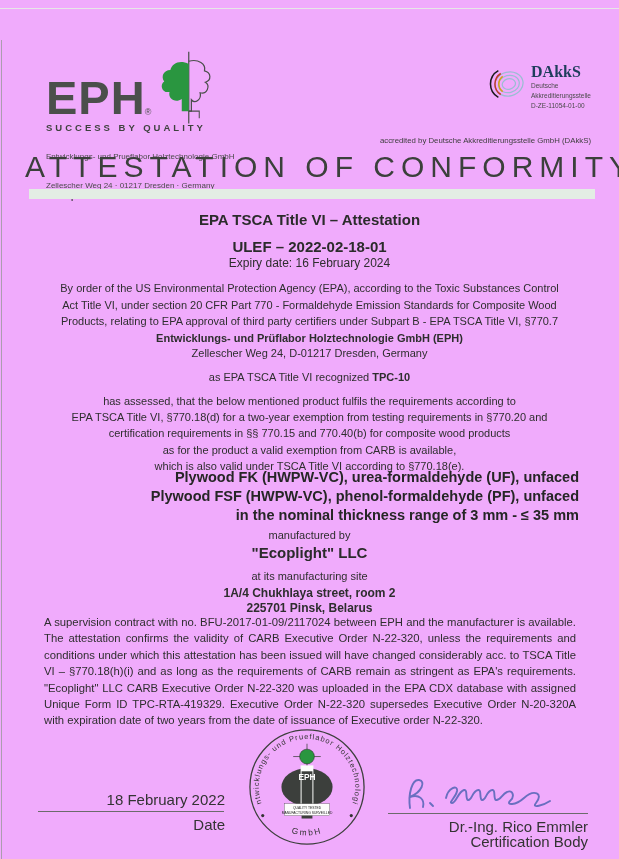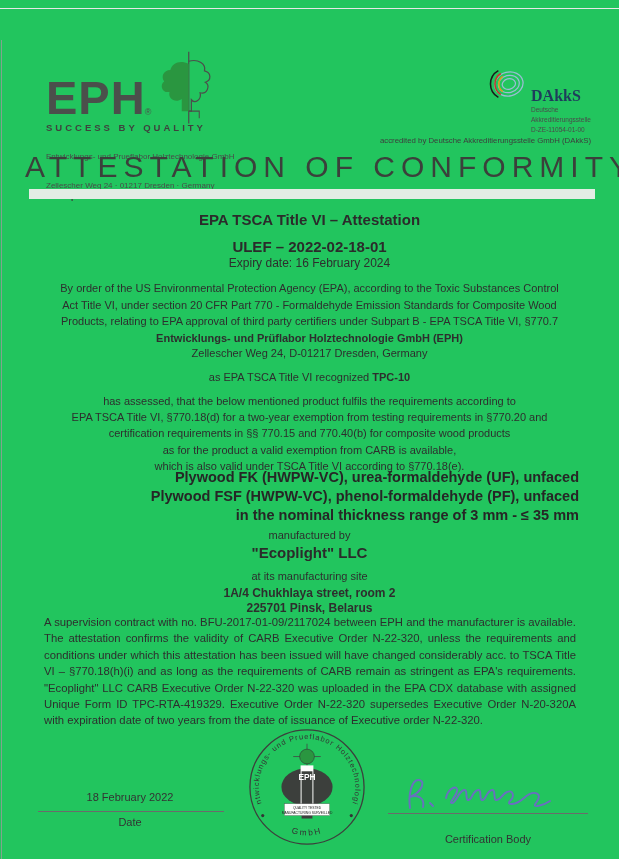--- a/index.html
+++ b/index.html
@@ -1,36 +1,36 @@
 <!DOCTYPE html>
 <html><head>
 <meta charset="utf-8">
 <style>
   html,body{margin:0;padding:0;background:#e9e9e9;}
   .page{
     position:relative;width:619px;height:859px;margin:0 auto;
-    background:#22c55e;overflow:hidden;
+    background:#f0abfc;overflow:hidden;
     font-family:"Liberation Sans",sans-serif;color:#2e2e2e;
   }
   .scan-edge-left{position:absolute;left:1px;top:40px;width:1px;height:819px;background:#9a9a9a;opacity:.8;}
   .scan-edge-top{position:absolute;left:0;top:8px;width:619px;height:1px;background:#e7e7e7;}
 
   
   .eph-block{position:absolute;left:46px;top:48px;}
   .eph-row{display:flex;align-items:flex-end;}
   .eph-acronym{font-size:47px;font-weight:700;color:#4b4f4b;line-height:.82;letter-spacing:1px;}
   .eph-reg{font-size:9px;color:#4b4f4b;margin:0 1px 1px -1px;align-self:flex-end;}
   .eph-mark{margin-bottom:-16px;}
   .eph-tagline{font-size:9.5px;font-weight:700;letter-spacing:3px;color:#3e423e;margin-top:4px;}
   .eph-addr{font-size:8px;color:#4a4a4a;line-height:11px;margin-top:18px;}
   .eph-site{font-size:8px;font-weight:700;color:#3a3a3a;line-height:11px;}
 
   .dakks-block{position:absolute;right:28px;top:64px;display:flex;align-items:flex-start;}
   .dakks-text{margin-left:4px;}
-  .dakks-name{font-family:"Liberation Serif",serif;font-size:16px;font-weight:700;color:#1f3d5c;line-height:16px;margin-top:24px;}
+  .dakks-name{font-family:"Liberation Serif",serif;font-size:16px;font-weight:700;color:#1f3d5c;line-height:16px;}
   .dakks-sub{font-size:6.5px;color:#4a4a4a;line-height:8px;margin-top:2px;}
   .accredited-note{position:absolute;right:28px;top:136px;font-size:7.8px;color:#3d3d3d;padding-left:36px;}
 
   
   .doc-title{position:absolute;left:25px;top:150px;width:572px;font-size:30px;letter-spacing:6px;
     color:#3b403b;white-space:nowrap;font-weight:500;}
   .title-bar{position:absolute;left:29px;top:189px;width:566px;height:10px;background:#e3ede4;}
 
   
   .c{position:absolute;left:40px;width:539px;text-align:center;}
@@ -40,21 +40,21 @@
   .lh165 .line{line-height:16.5px;}
   .lh162 .line{line-height:16.2px;}
   .bold{font-weight:700;}
   .product{font-size:14.5px;font-weight:700;color:#262626;}
   .product .line{line-height:19px;text-align:right;}
   .just{position:absolute;left:44px;width:532px;font-size:11.3px;line-height:16.4px;
     text-align:justify;color:#2e2e2e;}
 
   
   .sig-line{position:absolute;height:1px;background:#6b6b6b;}
-  .foot-label{position:absolute;text-align:center;font-size:11px;color:#333;}
+  .foot-label{position:absolute;text-align:right;font-size:15px;color:#333;}
   .stamp{position:absolute;left:246px;top:726px;}
   .signature{position:absolute;left:398px;top:772px;}
 </style>
 </head>
 <body>
 
 <div class="page">
   <div class="scan-edge-left"></div>
   <div class="scan-edge-top"></div>
 
@@ -167,14 +167,15 @@
   <div class="foot-label" style="left:35px;top:816px;width:190px">Date</div>
 
   <svg class="signature" width="160" height="42" viewBox="0 0 160 42">
     <g fill="none" stroke="#6a6fc0" stroke-width="1.9" stroke-linecap="round" stroke-linejoin="round">
       <path d="M12,36 C10,22 14,7 21,8 C28,9 24,20 12,25 C21,22 27,27 25,35"></path>
       <path d="M32,31 l3,3"></path>
       <path d="M48,26 C50,16 60,12 59,19 C58,25 50,31 54,31 C58,31 60,20 66,18 C70,17 67,27 70,28 C74,29 74,19 80,18 C84,17 81,27 84,28 C88,29 88,19 94,18 C98,17 95,27 98,28 C102,29 104,22 109,20 C115,17 117,25 112,29 C108,33 117,34 126,26 C136,17 146,21 138,31 C133,37 146,33 152,29"></path>
     </g>
   </svg>
   <div class="sig-line" style="left:388px;top:813px;width:200px"></div>
+  <div class="foot-label" style="left:388px;top:818px;width:200px">Dr.-Ing. Rico Emmler</div>
   <div class="foot-label" style="left:388px;top:833px;width:200px">Certification Body</div>
 </div>
 
 </body></html>

